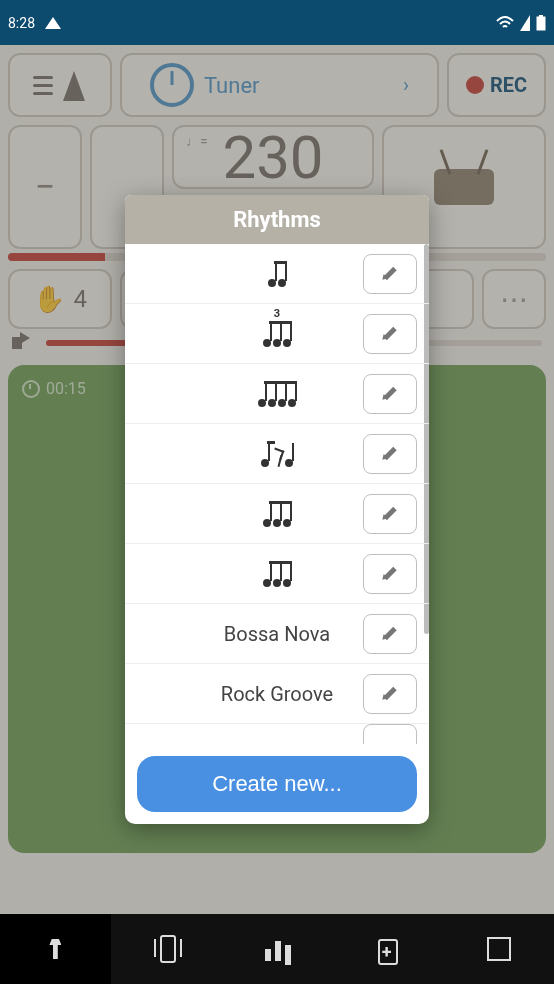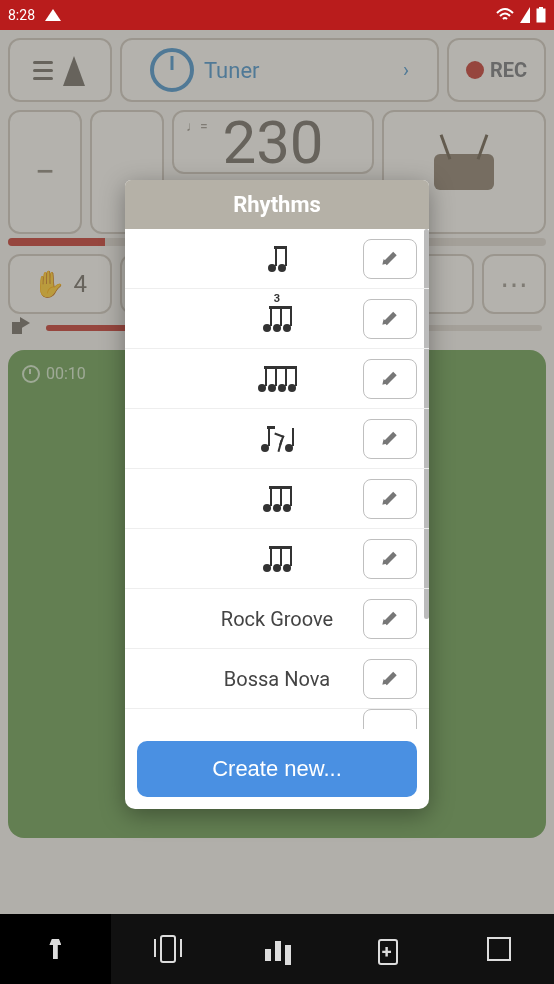--- a/index.html
+++ b/index.html
@@ -1,34 +1,34 @@
 <!DOCTYPE html>
 <html><head>
 <meta charset="utf-8">
 <style>
   html,body{margin:0;padding:0;width:554px;height:984px;overflow:hidden;font-family:-apple-system,Roboto,Arial,sans-serif;background:#000}
   
-  .statusbar{height:30px;background:#b91c1c;color:#fff;display:flex;align-items:center;padding:0 8px;font-size:14px}
+  .statusbar{height:45px;background:#0c4a6e;color:#fff;display:flex;align-items:center;padding:0 8px;font-size:14px}
   .statusbar .right{margin-left:auto;display:flex;gap:6px;align-items:center}
   .tri{width:0;height:0;border-left:8px solid transparent;border-right:8px solid transparent;border-bottom:12px solid #fff;display:inline-block}
   
   .appbg{background:#f0ece3;height:884px;position:relative;overflow:hidden}
   .topbar{display:flex;gap:8px;padding:8px;align-items:center}
   .card{background:#f4f2e9;border:2px solid #c9c2b4;border-radius:12px;display:flex;align-items:center;justify-content:center;height:60px}
   .menu-card{width:100px;gap:8px}
   .menu-lines{display:flex;flex-direction:column;gap:5px}
   .menu-lines span{display:block;width:20px;height:3px;background:#706a5e;border-radius:2px}
   .metronome-icon{width:26px;height:32px;position:relative}
   .metronome-icon:before{content:"";position:absolute;bottom:0;left:2px;right:2px;height:0;border-left:11px solid transparent;border-right:11px solid transparent;border-bottom:30px solid #706a5e}
   .tuner-card{flex:1;justify-content:space-between;padding:0 28px}
   .tuner-card .left{display:flex;align-items:center;gap:10px;color:#4a90c2;font-size:22px}
   .tuner-icon{width:36px;height:36px;border:4px solid #4a90c2;border-radius:50%;position:relative}
   .tuner-icon:after{content:"";position:absolute;left:50%;top:4px;width:3px;height:14px;background:#4a90c2;transform:translateX(-50%)}
   .chev{color:#4a90c2;font-size:20px}
-  .rec-card{width:95px;gap:6px;color:#737373;font-weight:bold;font-size:20px}
+  .rec-card{width:95px;gap:6px;color:#0c4a6e;font-weight:bold;font-size:20px}
   .rec-dot{width:18px;height:18px;border-radius:50%;background:#c0392b}
   
   .temporow{display:flex;gap:8px;padding:0 8px;height:120px}
   .small-card{width:70px;height:120px}
   .big-tempo{flex:1;display:flex;align-items:center;justify-content:center;position:relative}
   .big-tempo .val{font-size:60px;color:#706a5e;font-weight:400}
   .big-tempo .minilabel{position:absolute;top:6px;left:12px;font-size:14px;color:#9a9487}
   .drum-card{width:160px;height:120px}
   .drum{width:60px;height:36px;background:#8a7c67;border-radius:6px;position:relative}
   .drum:before,.drum:after{content:"";position:absolute;width:3px;height:26px;background:#6b5d47;top:-20px}
@@ -88,21 +88,21 @@
   .note-ico{display:inline-flex;align-items:flex-end;gap:2px;position:relative;height:26px}
   .note-ico .nt{width:8px;height:8px;background:#333;border-radius:50%;position:relative}
   .note-ico .nt:after{content:"";position:absolute;right:-1px;bottom:6px;width:2px;height:18px;background:#333}
   .note-ico .beam{position:absolute;top:0;left:6px;right:-1px;height:3px;background:#333}
   .note-ico.triplet:before{content:"3";position:absolute;top:-14px;left:50%;transform:translateX(-50%);font-size:11px;font-weight:bold;color:#333}
   .note-ico.rest .rst{width:10px;height:18px;position:relative;margin-left:2px}
   .note-ico.rest .rst:before{content:"";position:absolute;width:8px;height:8px;border:2px solid #333;border-left:none;border-bottom:none;transform:rotate(20deg);top:0;left:0}
   .note-ico.rest .rst:after{content:"";position:absolute;width:2px;height:12px;background:#333;left:6px;top:6px;transform:rotate(15deg)}
   .scrollind{position:absolute;right:0;top:0;width:5px;height:390px;background:#bbb;border-radius:3px}
   .dlg-footer{padding:12px}
-  .createbtn{width:100%;height:56px;border:none;border-radius:10px;background:#4a90e2;color:#fff;font-size:22px}
+  .createbtn{width:100%;height:56px;border:none;border-radius:18px;background:#4a90e2;color:#fff;font-size:22px}
 
   
   .dimlayer{position:absolute;inset:0;background:rgba(120,120,120,0.35)}
 </style>
 </head>
 <body>
 
 <div class="statusbar">
   <span>8:28</span>
   <span style="margin-left:10px" class="tri"></span>
@@ -176,21 +176,21 @@
   <div class="volrow">
     <div class="spk"></div>
     <div class="volbar">
         <div></div>
       </div>
   </div>
 
   <div class="greenpanel">
     <div class="time">
       <div class="clk"></div>
-      <span>00:10</span>
+      <span>00:15</span>
     </div>
   </div>
 
   <div class="dimlayer"></div>
 
   <div class="overlay">
     <div class="dialog">
       <div class="dlg-title">Rhythms</div>
       <div class="dlg-body">
         <div class="scrollind"></div>
@@ -262,28 +262,28 @@
               <span class="nt"></span>
               <span class="nt"></span>
               <span class="beam"></span>
           </span>
           <div class="editbtn">
               <div class="pencil"></div>
             </div>
         </div>
 
         <div class="dlg-row">
+          <span class="lbl">Bossa Nova</span>
+          <div class="editbtn">
+              <div class="pencil"></div>
+            </div>
+        </div>
+
+        <div class="dlg-row">
           <span class="lbl">Rock Groove</span>
-          <div class="editbtn">
-              <div class="pencil"></div>
-            </div>
-        </div>
-
-        <div class="dlg-row">
-          <span class="lbl">Bossa Nova</span>
           <div class="editbtn">
               <div class="pencil"></div>
             </div>
         </div>
 
         <div class="dlg-row" style="height:20px;border:none">
           <div class="editbtn" style="top:20px"></div>
         </div>
 
       </div>

